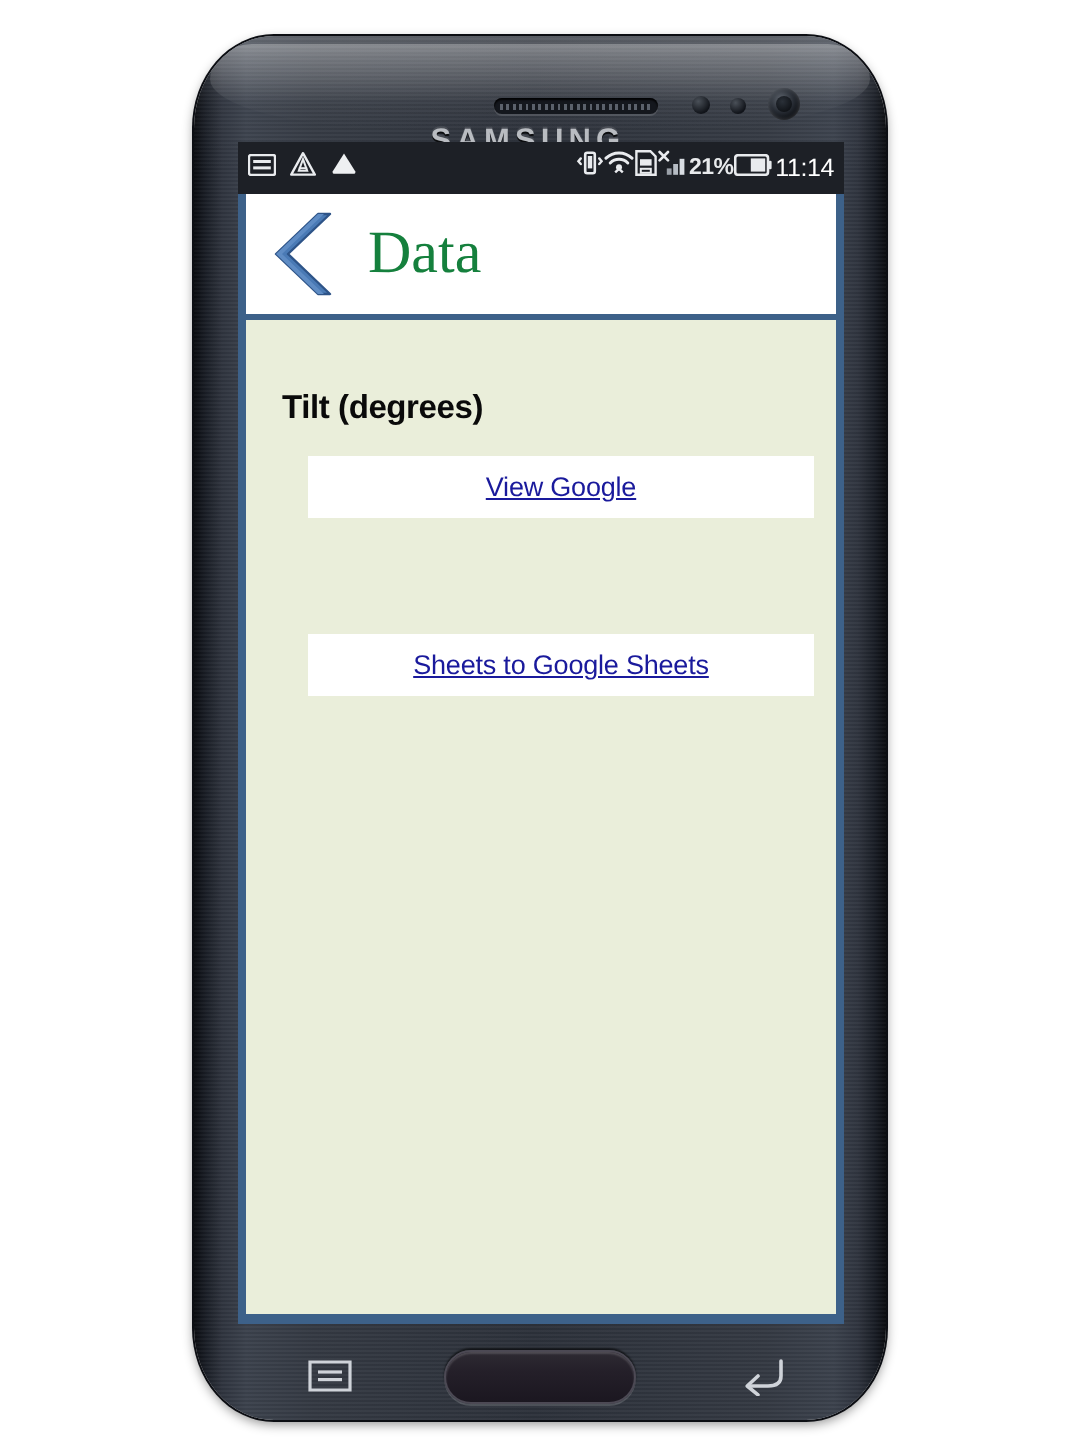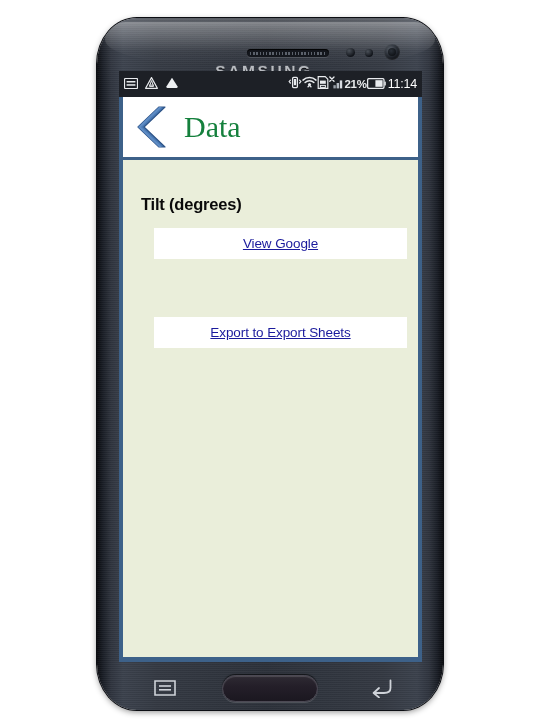--- a/index.html
+++ b/index.html
@@ -368,21 +368,21 @@
 
       <div id="app-content">
 
         <div id="section-label">Tilt (degrees)</div>
 
         <div class="link-panel" id="view-graphs-panel">
           <span class="panel-link">View Google</span>
         </div>
 
         <div class="link-panel" id="export-sheets-panel">
-          <span class="panel-link">Export to Export Sheets</span>
+          <span class="panel-link">Sheets to Google Sheets</span>
         </div>
 
       </div>
     </div>
   </div>
 
   <svg id="menu-key-icon" viewBox="0 0 22 16">
     <path d="M1 1 L21 1 L21 15 L1 15 Z" fill="none" stroke="#cfd3d9" stroke-width="1.6"></path>
     <rect x="5" y="5.2" width="12" height="1.6" fill="#cfd3d9"></rect>
     <rect x="5" y="9" width="12" height="1.6" fill="#cfd3d9"></rect>

